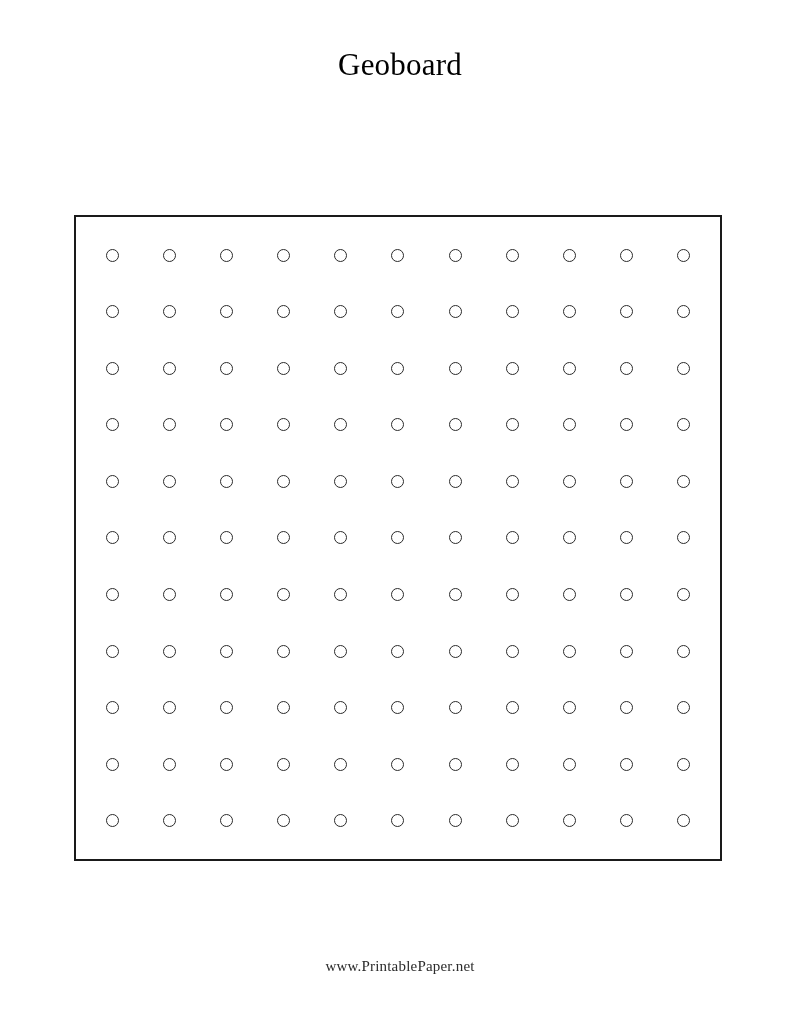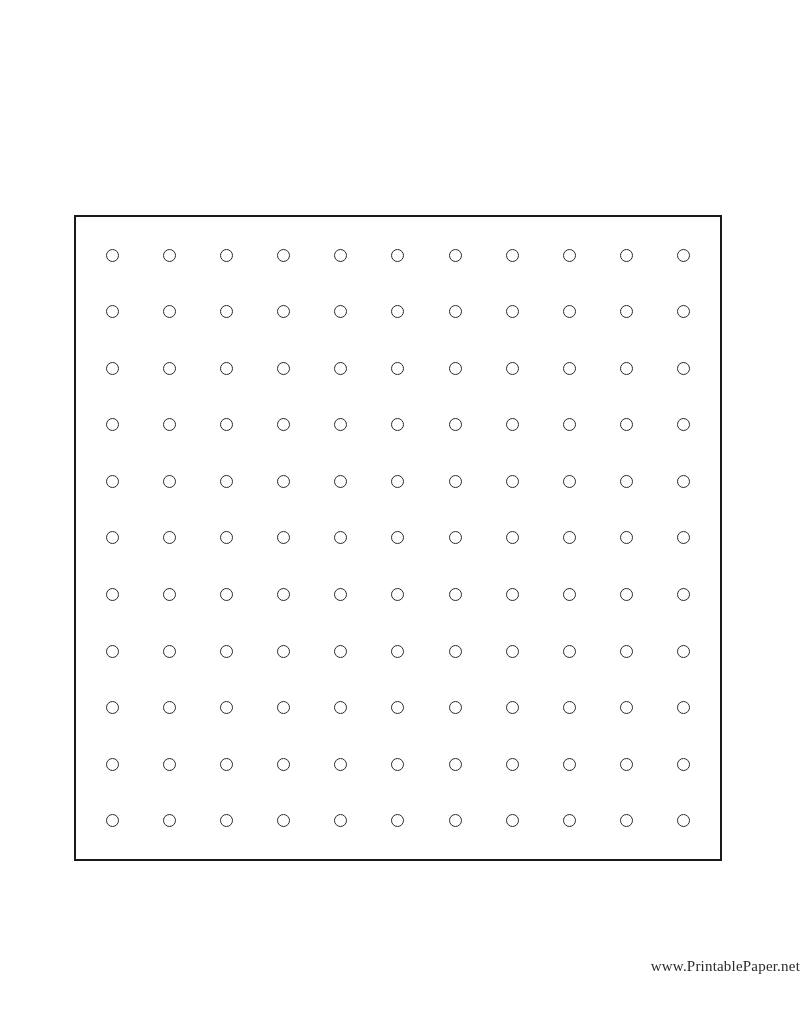--- a/index.html
+++ b/index.html
@@ -82,32 +82,33 @@
     background: #ffffff;
     justify-self: center;
     align-self: center;
   }
 
   .footer {
     position: absolute;
     left: 0;
     right: 0;
     top: 958px;
-    text-align: right;
+    text-align: center;
     font-family: "Liberation Serif", serif;
     font-size: 15px;
     color: #2b2b2b;
     letter-spacing: 0.2px;
   }
 </style>
 </head>
 <body>
 
 <div class="page">
 
+  <h1 class="title">Geoboard</h1>
 
   <div class="board-wrap">
     <div class="board">
       <div class="peg-grid" id="peg-grid" style="grid-template-columns: repeat(11, 1fr); grid-template-rows: repeat(11, 1fr);">
           <div class="peg" style="border-color: rgb(43, 43, 43);"></div>
           <div class="peg" style="border-color: rgb(43, 43, 43);"></div>
           <div class="peg" style="border-color: rgb(43, 43, 43);"></div>
           <div class="peg" style="border-color: rgb(43, 43, 43);"></div>
           <div class="peg" style="border-color: rgb(43, 43, 43);"></div>
           <div class="peg" style="border-color: rgb(43, 43, 43);"></div>

